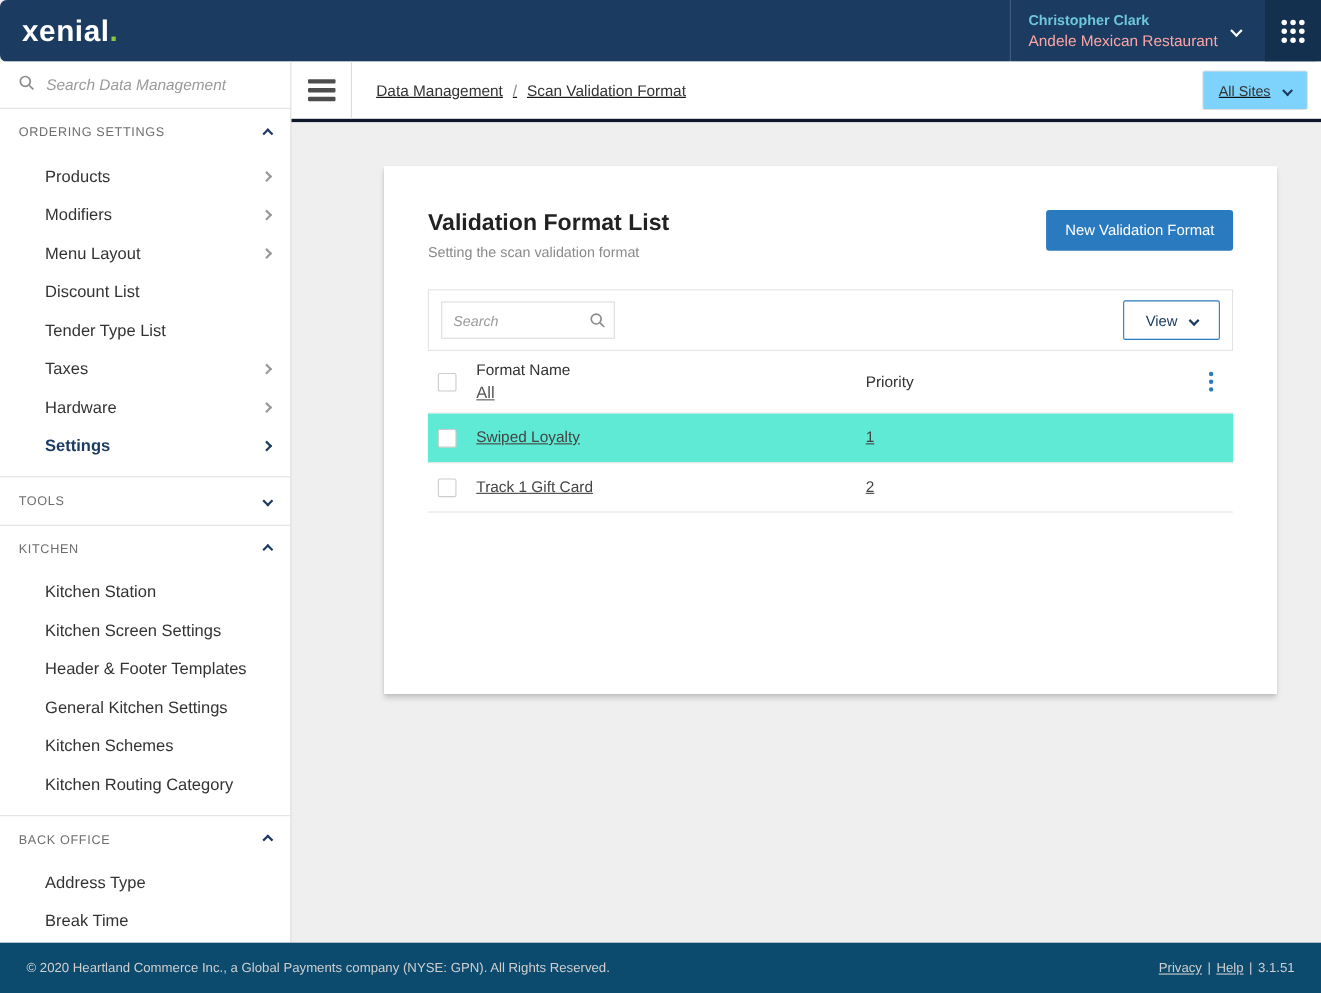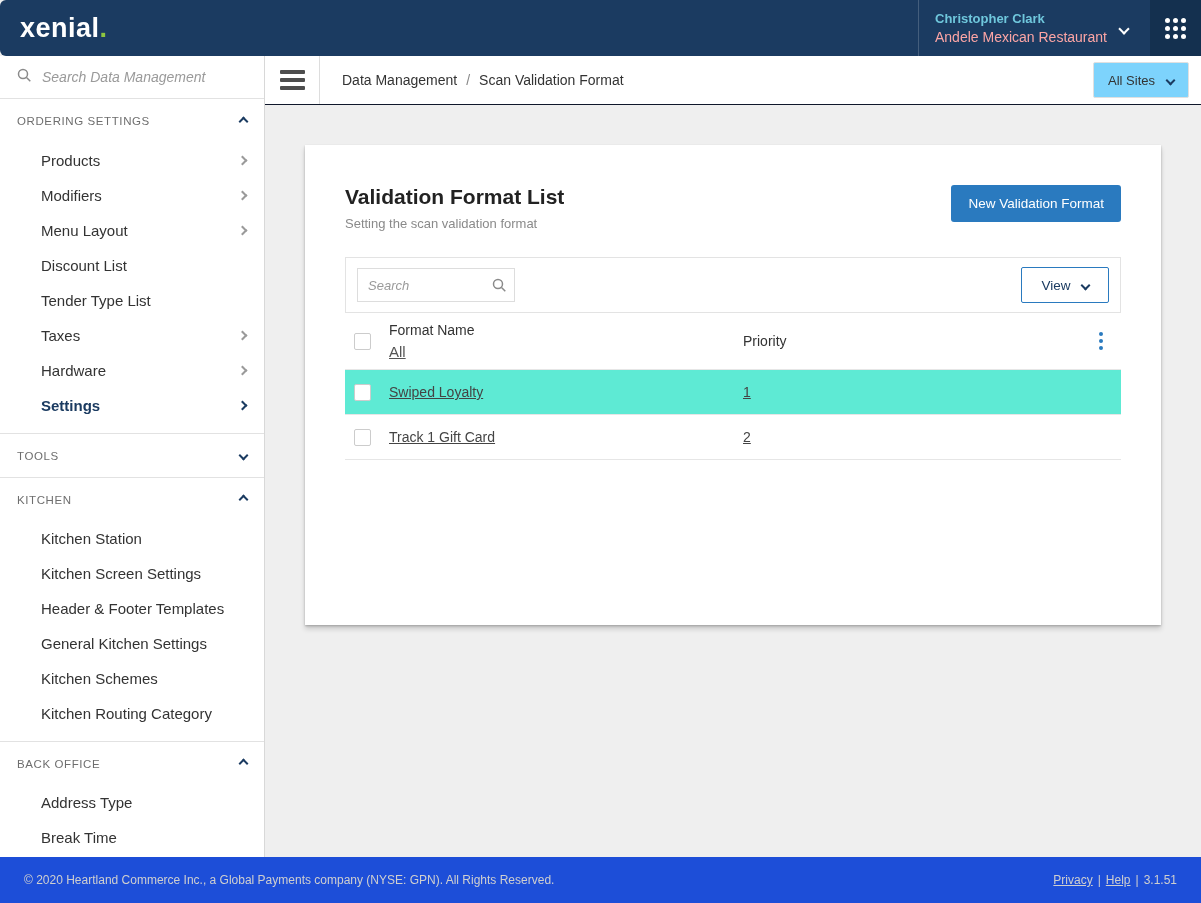--- a/index.html
+++ b/index.html
@@ -43,31 +43,31 @@
   input::placeholder { font-style:italic; color:#9a9a9a; }
   .section-header { height:44px; display:flex; align-items:center; justify-content:space-between; padding:0 17px; cursor:pointer; border-top:1px solid #e2e2e2; }
   .section-header.no-top { border-top:none; }
   .section-label { font-size:11.5px; color:#6e6e6e; letter-spacing:.6px; }
   .section-items { padding-bottom:10px; }
   .nav-item { height:35px; display:flex; align-items:center; justify-content:space-between; padding:0 18px 0 41px; font-size:15px; color:#333; cursor:pointer; }
   .nav-item.active { color:#1b3b61; font-weight:bold; }
 
   
   .main { flex:1; display:flex; flex-direction:column; min-width:0; }
-  .main-top { height:49px; background:#fff; border-bottom:1px solid #0f172a; display:flex; align-items:center; }
+  .main-top { height:55px; background:#fff; border-bottom:3px solid #0f172a; display:flex; align-items:center;text-decoration:underline; }
   .hamburger { width:55px; height:100%; display:flex; flex-direction:column; align-items:center; justify-content:center; gap:4px; border-right:1px solid #ddd; cursor:pointer; }
   .hamburger span { width:25px; height:4px; background:#4d4d4d; border-radius:1px; }
   .breadcrumb { margin-left:22px; font-size:14px; color:#333; display:flex; gap:9px; align-items:center; }
   .crumb-sep { color:#888; }
   .sites-btn { margin-left:auto; margin-right:12px; height:36px; background:#7dd3fc; border:1px solid #e0e0e0; display:flex; align-items:center; gap:12px; padding:0 14px; font-size:13px; color:#333; cursor:pointer; border-radius:2px; }
 
   .content { flex:1; padding:40px; }
 
   
-  .card { background:#fff; min-height:480px; padding:40px; box-shadow:0 1px 2px rgba(0,0,0,.22), 0 4px 5px rgba(0,0,0,.16); }
+  .card { background:#fff; min-height:480px; padding:40px; box-shadow:0 1px 2px rgba(0,0,0,.22), 0 4px 5px rgba(0,0,0,.16);margin-left:44px; }
   .card-head { display:flex; justify-content:space-between; align-items:flex-start; }
   .card-title { font-size:21px; color:#222; font-weight:bold; }
   .card-sub { font-size:13px; color:#8a8a8a; margin-top:7px; }
   .new-btn { background:#2a7abf; color:#fff; border:none; font-size:13.5px; padding:0 17px; height:37px; border-radius:3px; cursor:pointer; font-family:inherit; }
 
   .table-toolbar { margin-top:26px; border:1px solid #e3e3e3; padding:9px 11px; display:flex; justify-content:space-between; align-items:center; }
   .tb-search { position:relative; }
   .tb-search input { width:158px; height:34px; border:1px solid #ddd; padding:0 30px 0 10px; font-size:13px; font-family:inherit; outline:none; }
   .tb-search .mag { position:absolute; right:8px; top:9px; }
   .view-btn { height:36px; min-width:88px; background:#fff; border:1px solid #2a7abf; color:#1b3b61; font-size:13.5px; display:flex; align-items:center; justify-content:center; gap:11px; cursor:pointer; border-radius:2px; font-family:inherit; }
@@ -79,21 +79,21 @@
   .t-body-row.alt { background:#5eead4; }
   .cbx { width:17px; height:17px; border:1px solid #ccc; border-radius:2px; background:#fff; display:inline-block; margin-left:9px; cursor:pointer; }
   .name-head div:first-child { font-size:14px; color:#333; }
   .all-link { font-size:15px; color:#555; display:inline-block; margin-top:5px; }
   .pri-head { font-size:14px; color:#333; }
   .kebab { display:flex; flex-direction:column; gap:3px; align-items:center; justify-content:center; cursor:pointer; }
   .kebab span { width:4px; height:4px; border-radius:50%; background:#2a7abf; }
   .tbl-link { font-size:14px; color:#444; }
 
   
-  .footer { position:absolute; left:0; bottom:0; width:100%; height:46px; background:#1d4ed8; display:flex; align-items:center; justify-content:space-between; padding:0 24px; z-index:10; }
+  .footer { position:absolute; left:0; bottom:0; width:100%; height:46px; background:#0c4a6e; display:flex; align-items:center; justify-content:space-between; padding:0 24px; z-index:10; }
   .footer-left { color:#cfcfcf; font-size:12px; }
   .footer-right { color:#cfcfcf; font-size:12px; display:flex; gap:5px; align-items:center; }
 </style>
 </head>
 <body>
 
 <div class="topbar">
   <div class="logo">
     <span>xenial</span>
       <span class="logo-dot">.</span>

